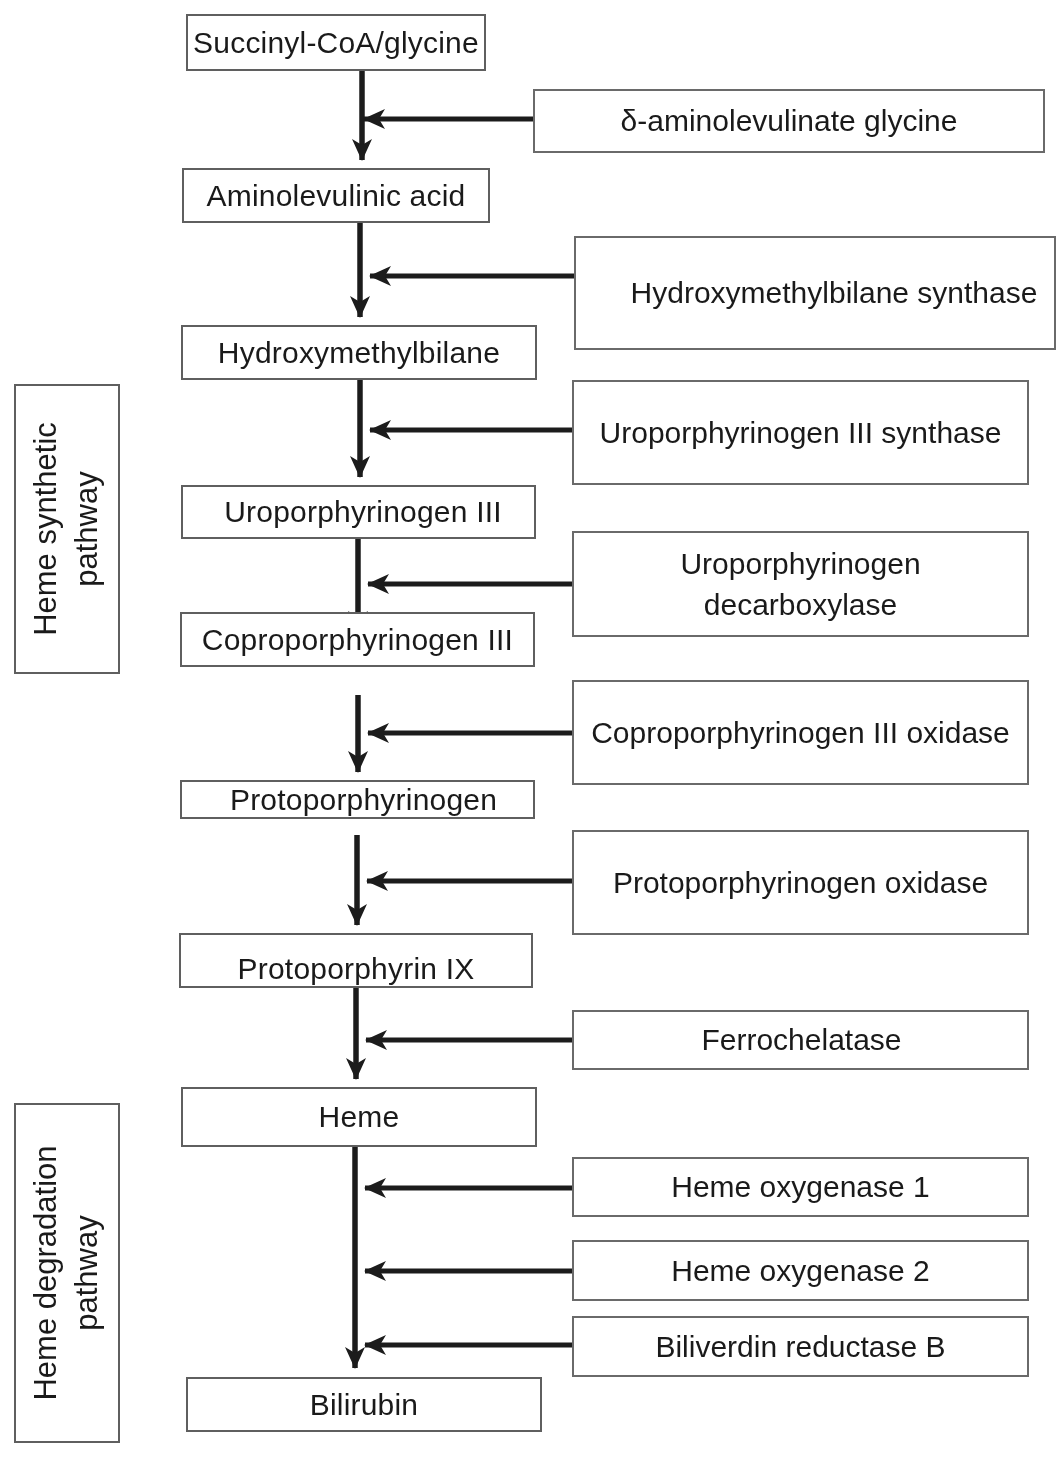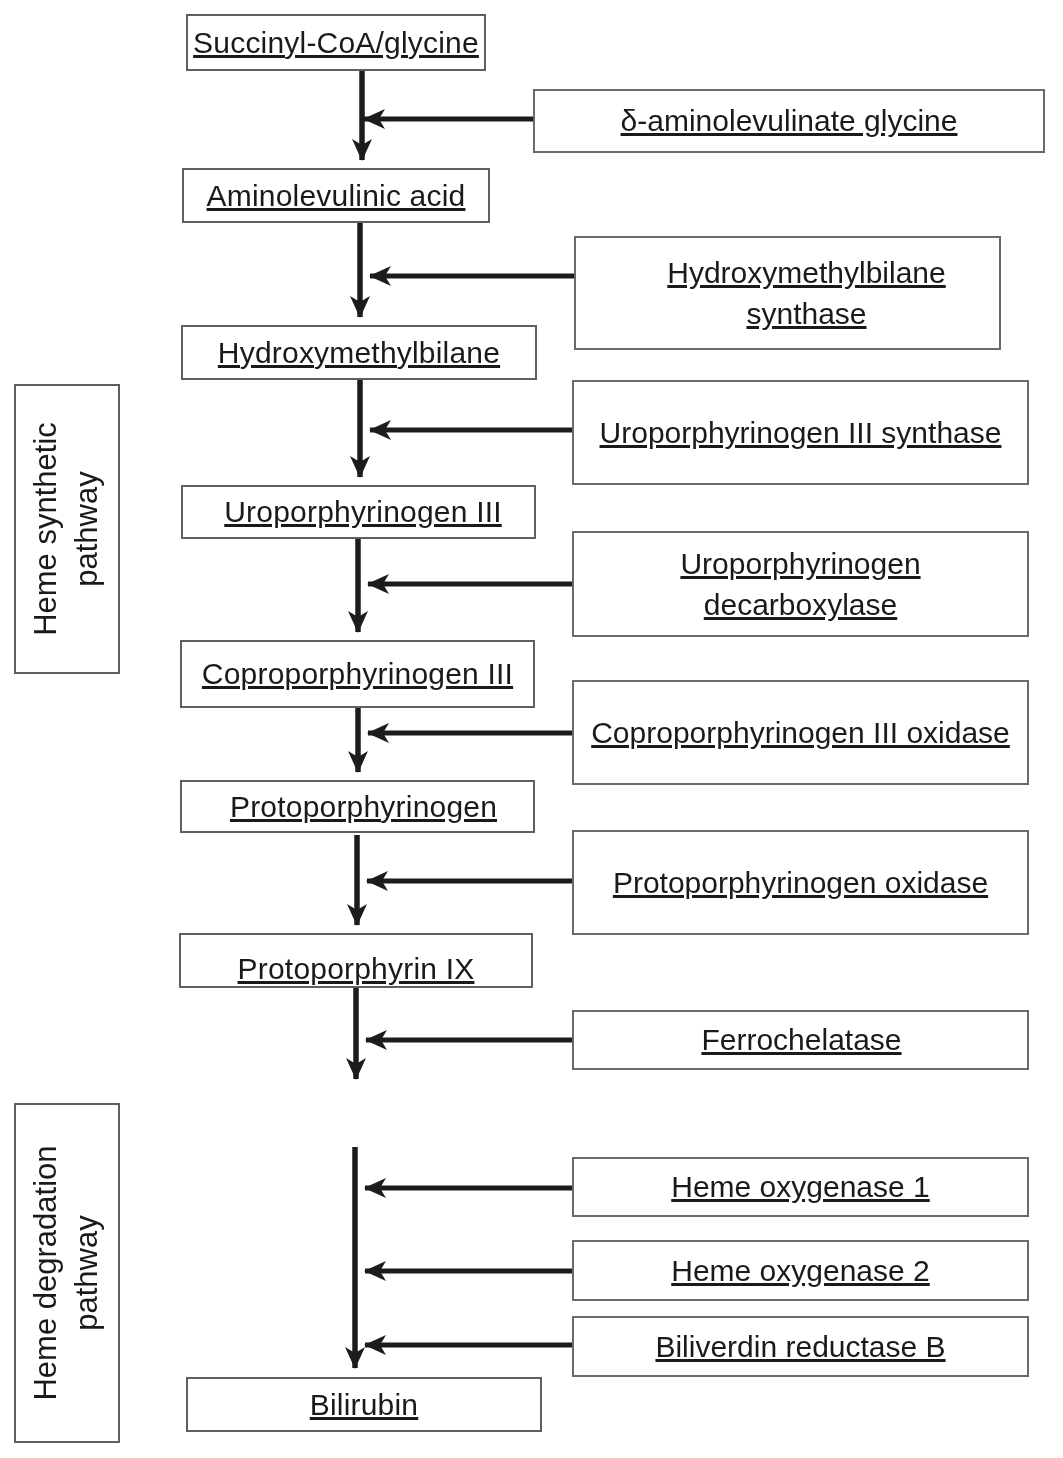--- a/index.html
+++ b/index.html
@@ -4,47 +4,47 @@
 <style>
   html,body { margin:0; padding:0; background:#fff; }
   .canvas {
     position:relative; width:1063px; height:1458px; background:#fff;
     font-family:"Liberation Sans", sans-serif; color:#1a1a1a; overflow:hidden;
   }
   svg.arrows { position:absolute; left:0; top:0; z-index:0; }
   .box {
     position:absolute; background:#fff; border:2px solid #5f5f5f;
     display:flex; align-items:center; justify-content:center;
-    text-align:center; box-sizing:border-box; z-index:1;text-decoration:underline;
+    text-align:center; box-sizing:border-box; z-index:1;
   }
   .met { font-size:30px; letter-spacing:0.2px; }
   .enz { font-size:30px; line-height:1.38; border-color:#6a6a6a; padding:0 10px; }
   .side { border-color:#5f5f5f; }
   .side .rot {
     position:absolute; left:50%; top:50%;
     transform:translate(-50%,-50%) rotate(-90deg);
     font-size:31px; line-height:1.32; text-align:center; white-space:normal;
   }
   .s0 .rot { width:286px; }
   .s1 .rot { width:336px; }
 
   
   .m0{left:186px;top:14px;width:300px;height:57px;}
   .m1{left:182px;top:168px;width:308px;height:55px;}
   .m2{left:181px;top:325px;width:356px;height:55px;}
   .m3{left:181px;top:485px;width:355px;height:54px;padding-left:9px;}
-  .m4{left:180px;top:640px;width:355px;height:68px;}
-  .m5{left:180px;top:780px;width:355px;height:53px;padding-left:12px;}
+  .m4{left:180px;top:612px;width:355px;height:55px;}
+  .m5{left:180px;top:780px;width:355px;height:39px;padding-left:12px;}
   .m6{left:179px;top:933px;width:354px;height:55px;align-items:flex-end;}
   .m7{left:181px;top:1087px;width:356px;height:60px;}
   .m8{left:186px;top:1377px;width:356px;height:55px;}
 
   
   .e0{left:533px;top:89px;width:512px;height:64px;}
-  .e1{left:574px;top:236px;width:427px;height:114px;padding-left:48px;}
+  .e1{left:574px;top:236px;width:482px;height:114px;padding-left:48px;}
   .e2{left:572px;top:380px;width:457px;height:105px;}
   .e3{left:572px;top:531px;width:457px;height:106px;}
   .e4{left:572px;top:680px;width:457px;height:105px;}
   .e5{left:572px;top:830px;width:457px;height:105px;text-align:center;}
   .e6{left:572px;top:1010px;width:457px;height:60px;padding-left:12px;}
   .e7{left:572px;top:1157px;width:457px;height:60px;}
   .e8{left:572px;top:1240px;width:457px;height:61px;}
   .e9{left:572px;top:1316px;width:457px;height:61px;}
 
   
@@ -105,20 +105,23 @@
     </div>
   <div class="box met m4">
       <span>Coproporphyrinogen III</span>
     </div>
   <div class="box met m5">
       <span>Protoporphyrinogen</span>
     </div>
   <div class="box met m6">
       <span>Protoporphyrin IX</span>
     </div>
+  <div class="box met m7">
+      <span>Heme</span>
+    </div>
   <div class="box met m8">
       <span>Bilirubin</span>
     </div>
 
   <div class="box enz e0">
       <span>δ-aminolevulinate glycine</span>
     </div>
   <div class="box enz e1">
       <span>Hydroxymethylbilane synthase</span>
     </div>

